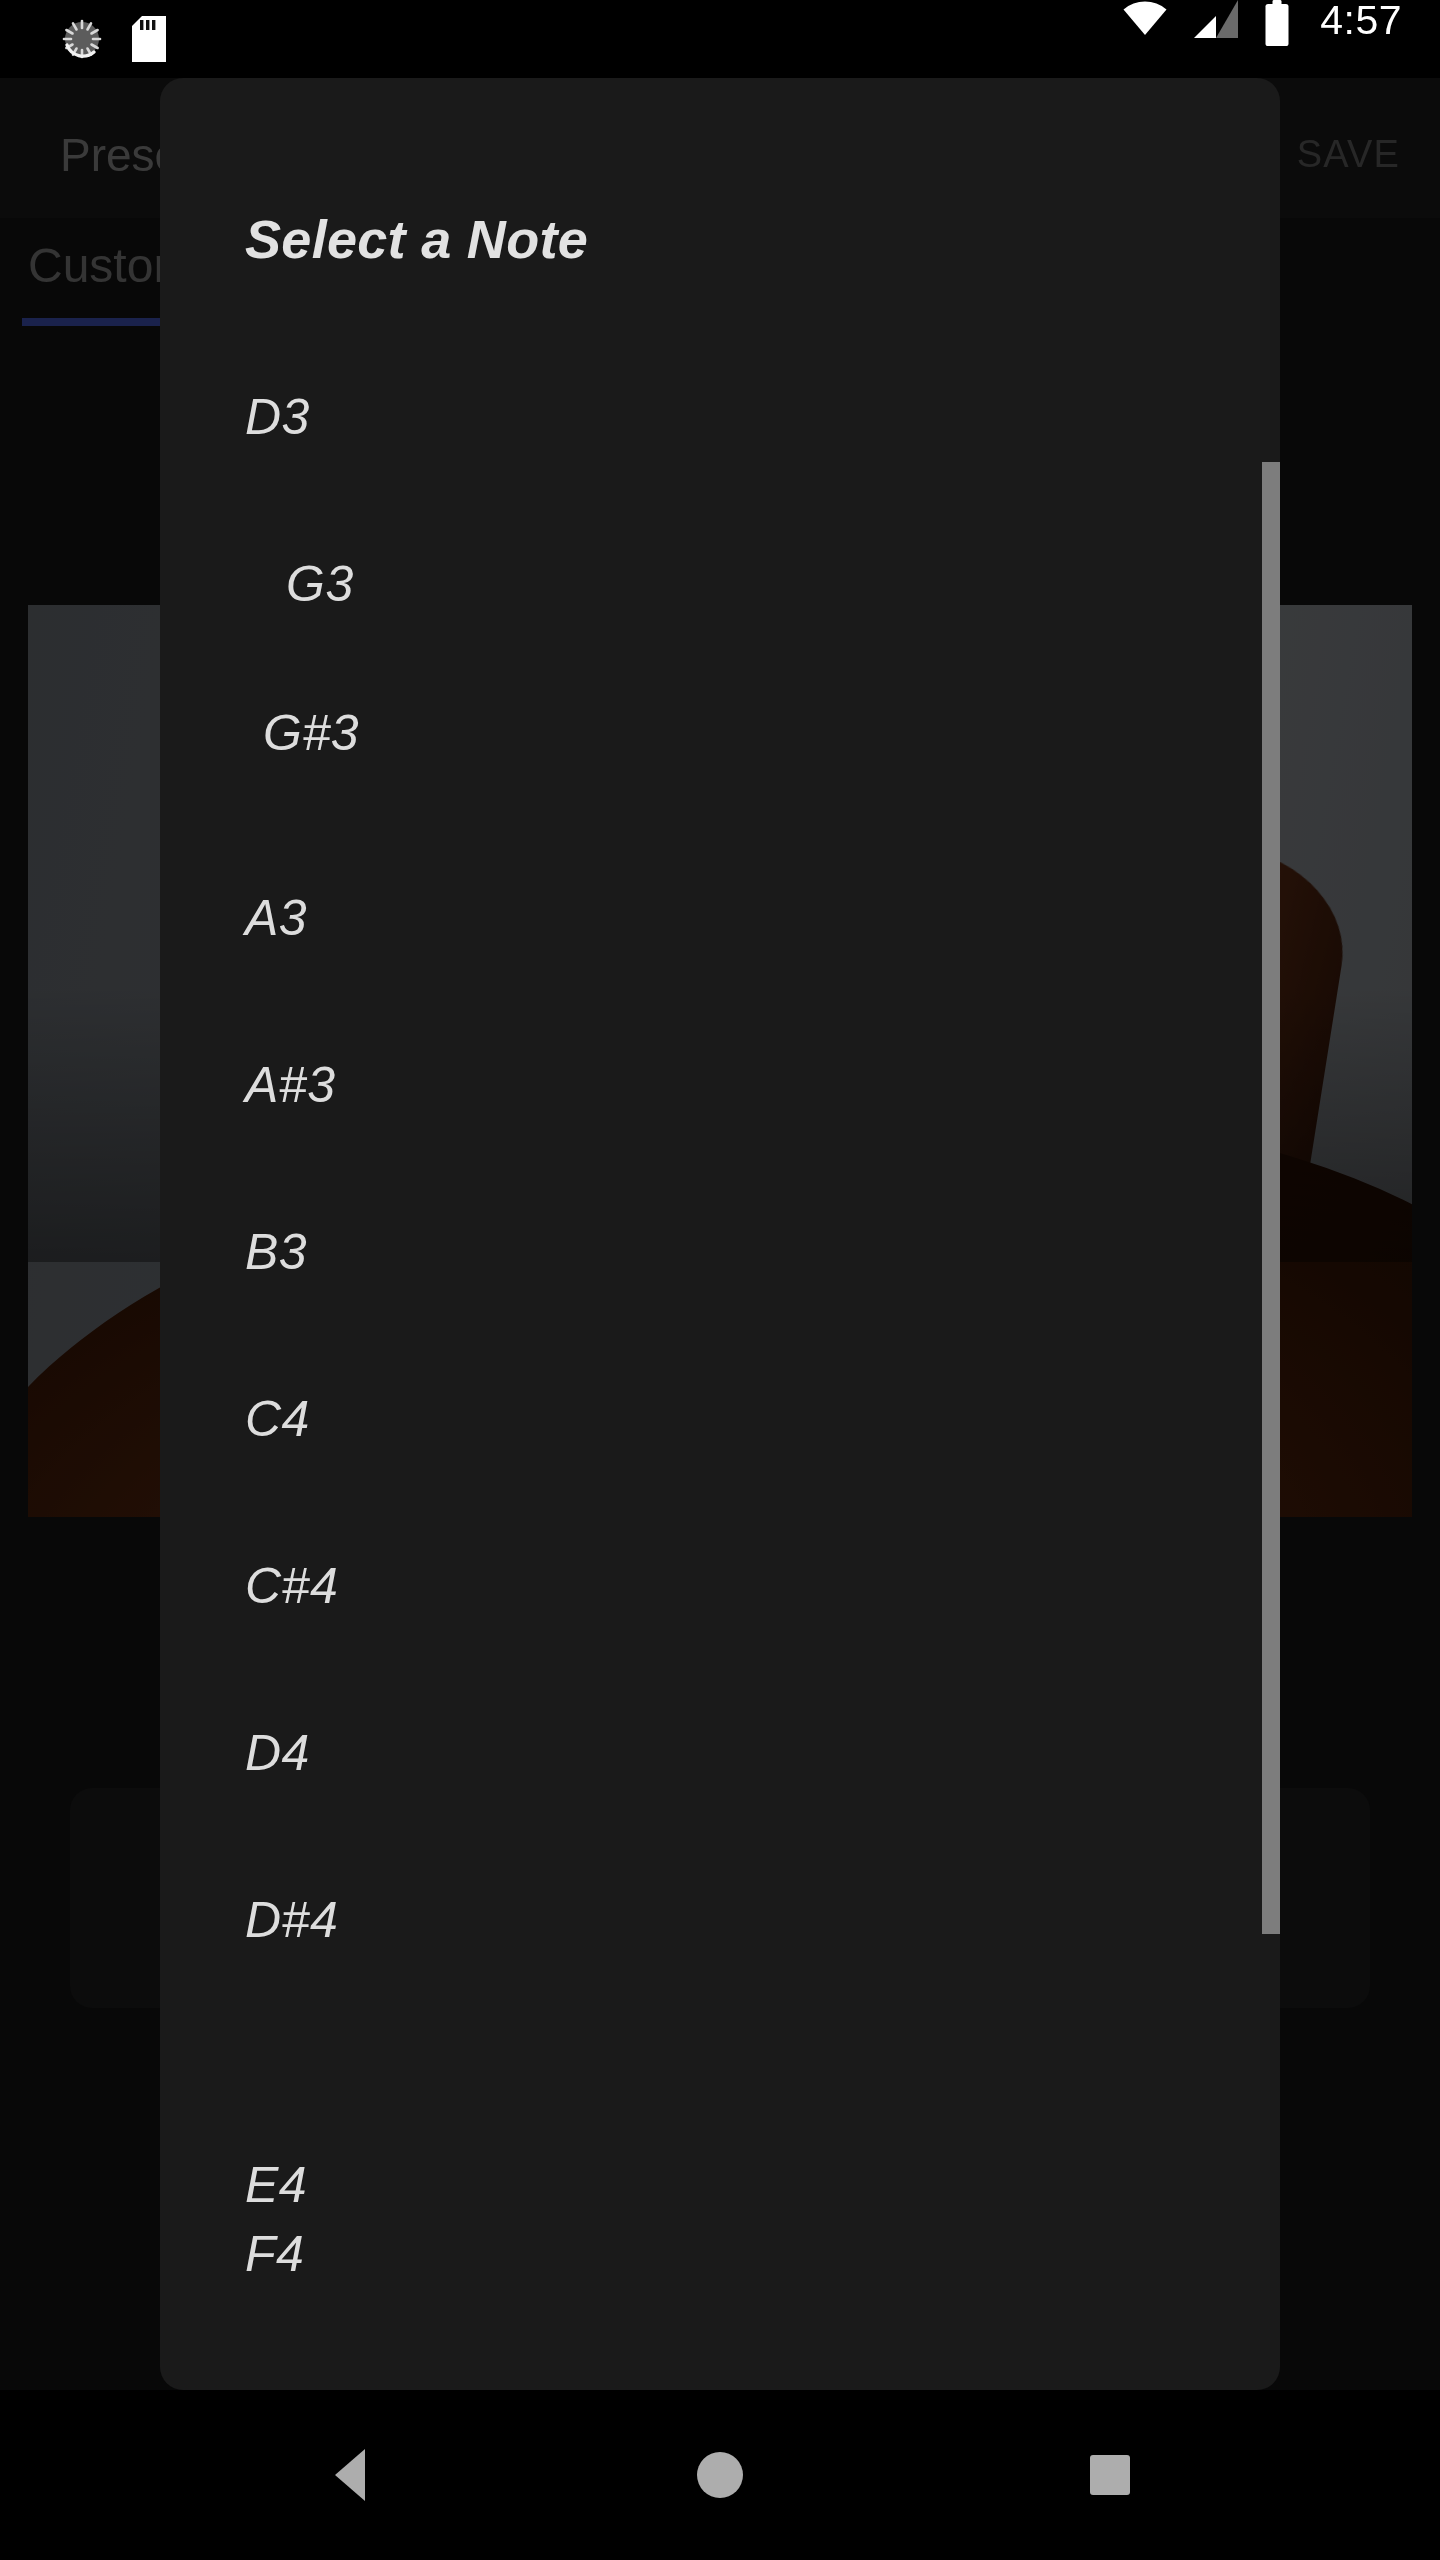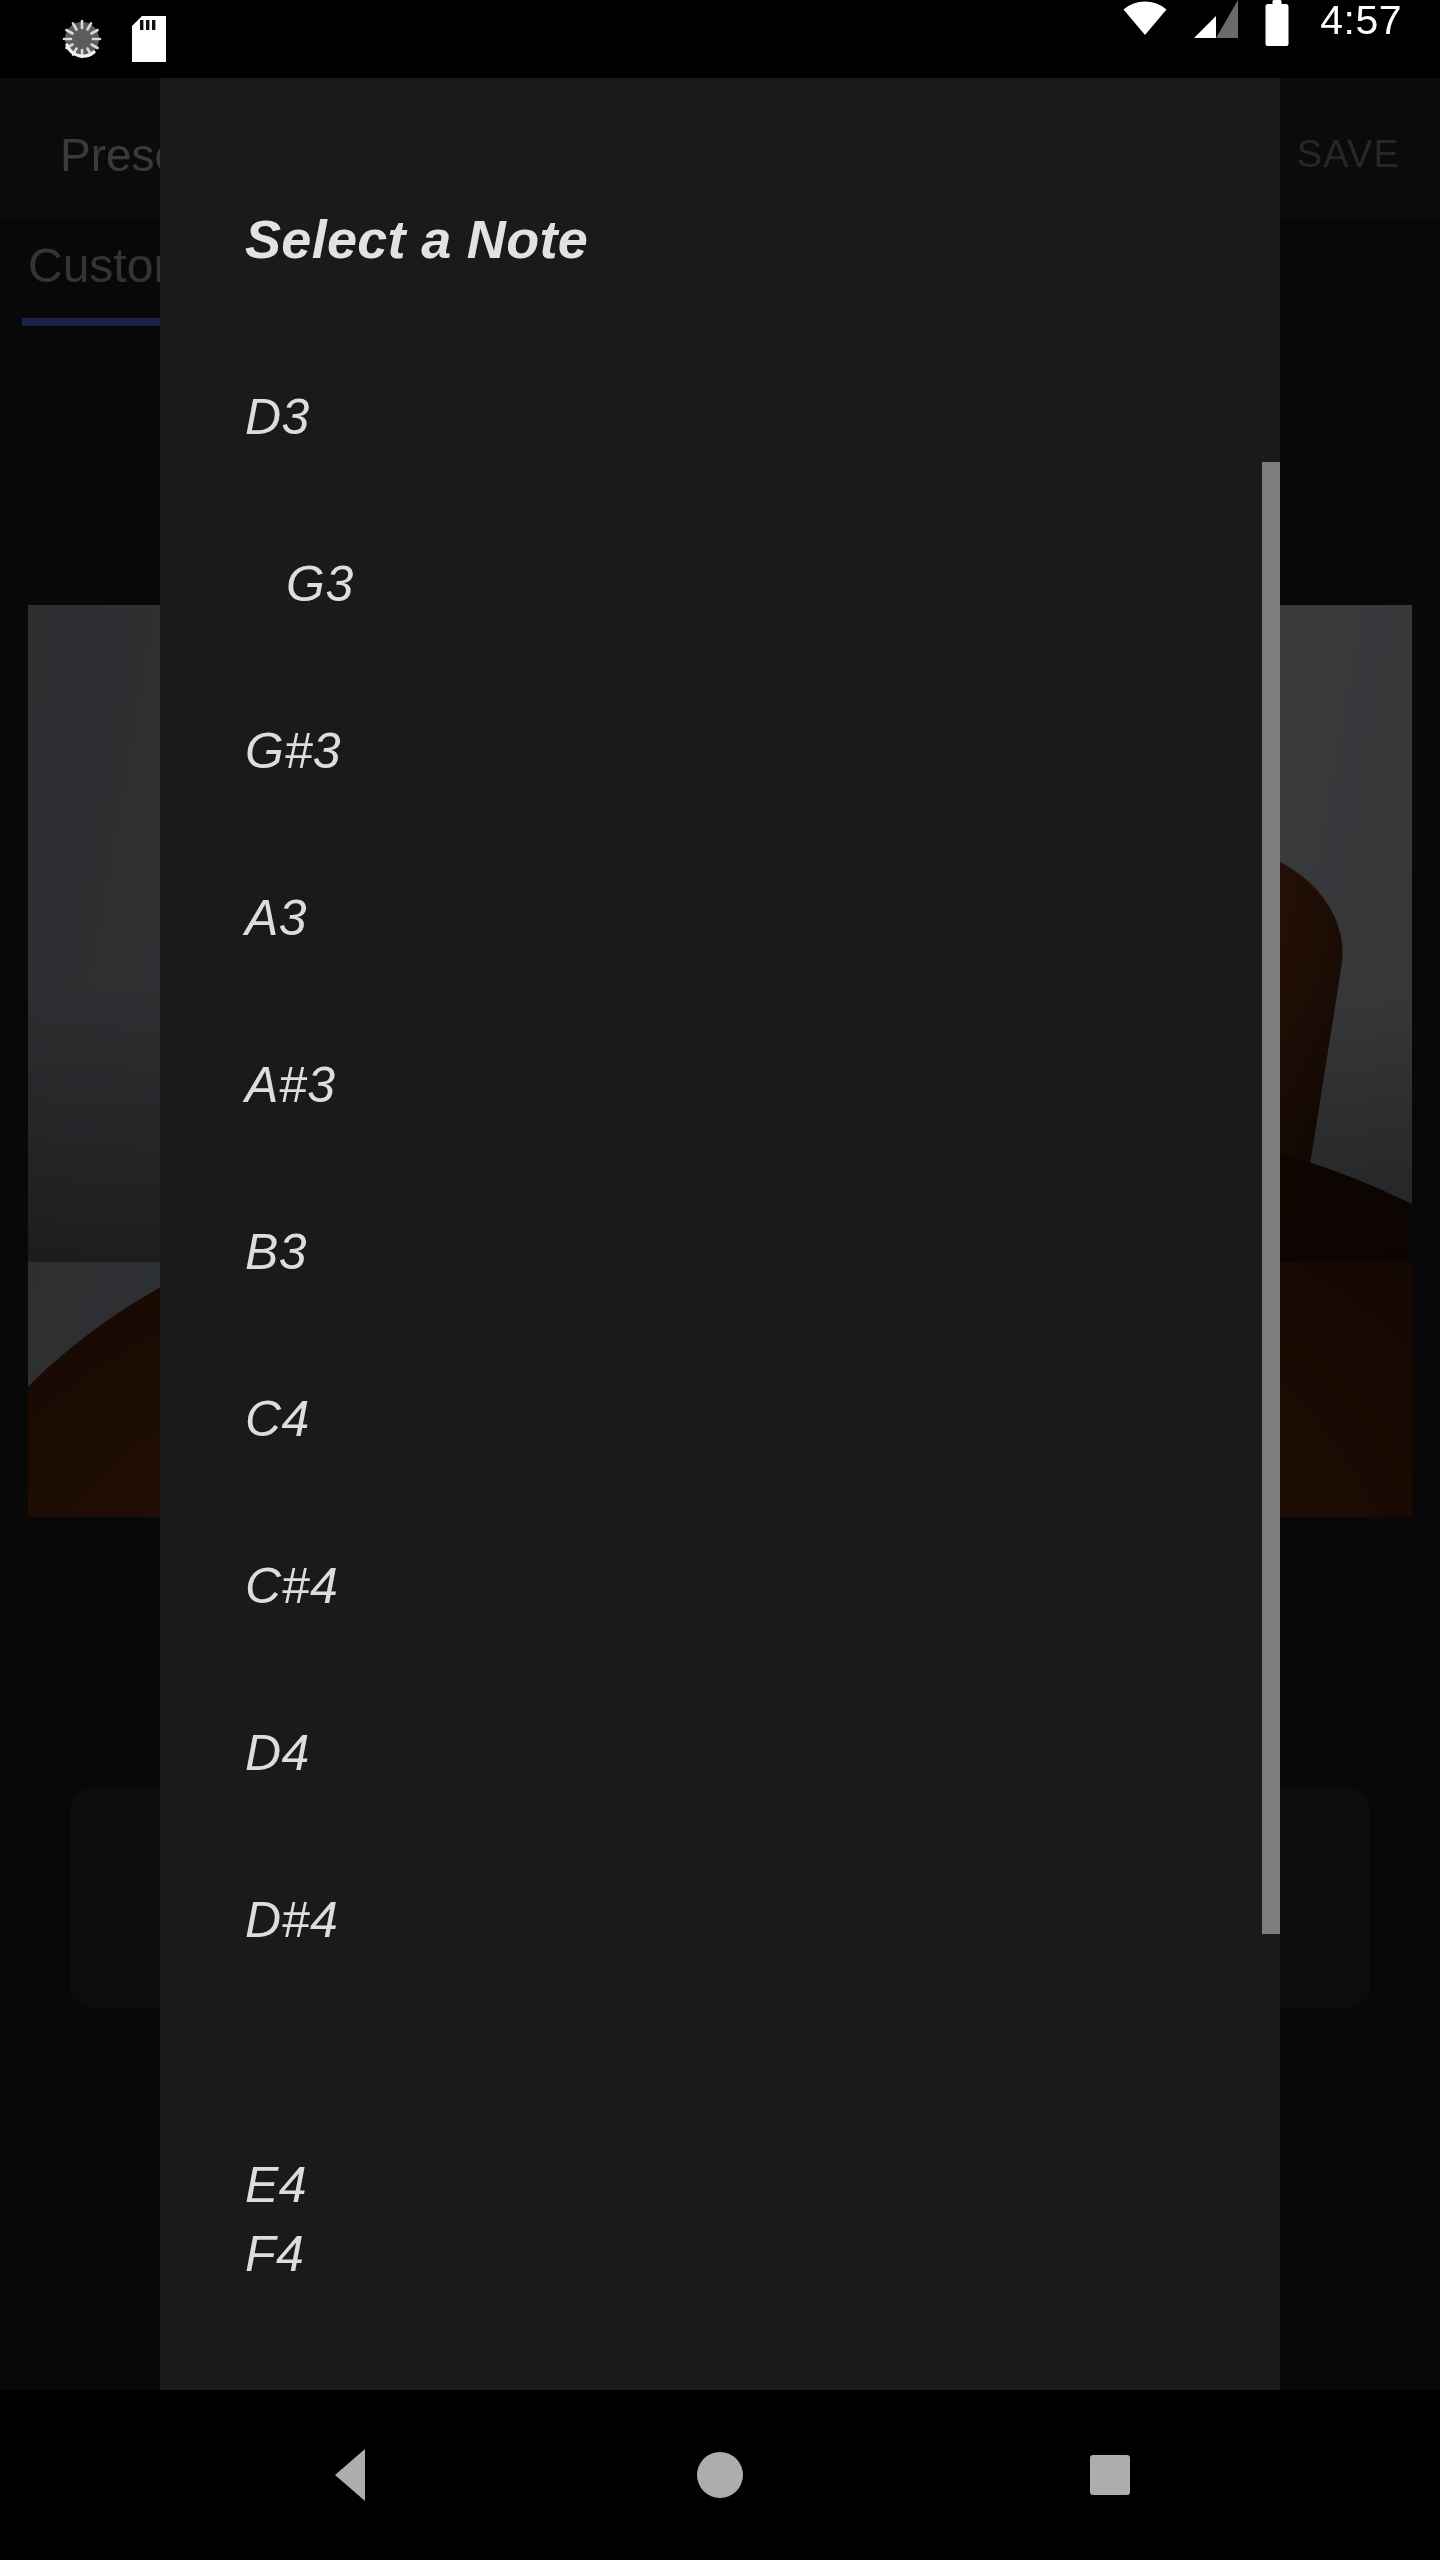--- a/index.html
+++ b/index.html
@@ -79,21 +79,21 @@
     position:absolute; left:70px; top:1710px; width:1300px; height:220px;
     background:#1d1d1d; border-radius:22px;
   }
 
   
   #scrim { position:absolute; left:0; top:78px; width:1440px; height:2312px; background:rgba(0,0,0,0.58); z-index:20; }
 
   
   #note-dialog {
     position:absolute; left:160px; top:78px; width:1120px; height:2312px;
-    background:#1a1a1a; z-index:30; overflow:hidden;
+    background:#1a1a1a; z-index:30; overflow:hidden;border-radius:23px;
   }
   #dialog-title {
     position:absolute; left:85px; top:130px;
     color:#e2e2e2; font-size:54px; font-weight:700; font-style:italic;
     letter-spacing:0.3px; white-space:nowrap;
   }
   #note-list { position:absolute; left:0; top:255px; width:1260px; height:2057px; }
   .note-item {
     position:absolute; left:0; width:1120px; height:167px;
     display:flex; align-items:center;
@@ -163,21 +163,21 @@
 
   <div id="note-dialog">
     <div id="dialog-title">Select a Note</div>
     <div id="note-list">
         <div class="note-item" style="top: 0px;">
           <span class="note-label">D3</span>
         </div>
         <div class="note-item" style="top: 167px; padding-left: 41px;">
           <span class="note-label">G3</span>
         </div>
-        <div class="note-item" style="top: 334px;">
+        <div class="note-item" style="top: 316px; padding-left: 18px;">
           <span class="note-label">G#3</span>
         </div>
         <div class="note-item" style="top: 501px; align-items: center;">
           <span class="note-label">A3</span>
         </div>
         <div class="note-item" style="top: 668px;">
           <span class="note-label">A#3</span>
         </div>
         <div class="note-item" style="top: 835px;">
           <span class="note-label">B3</span>

